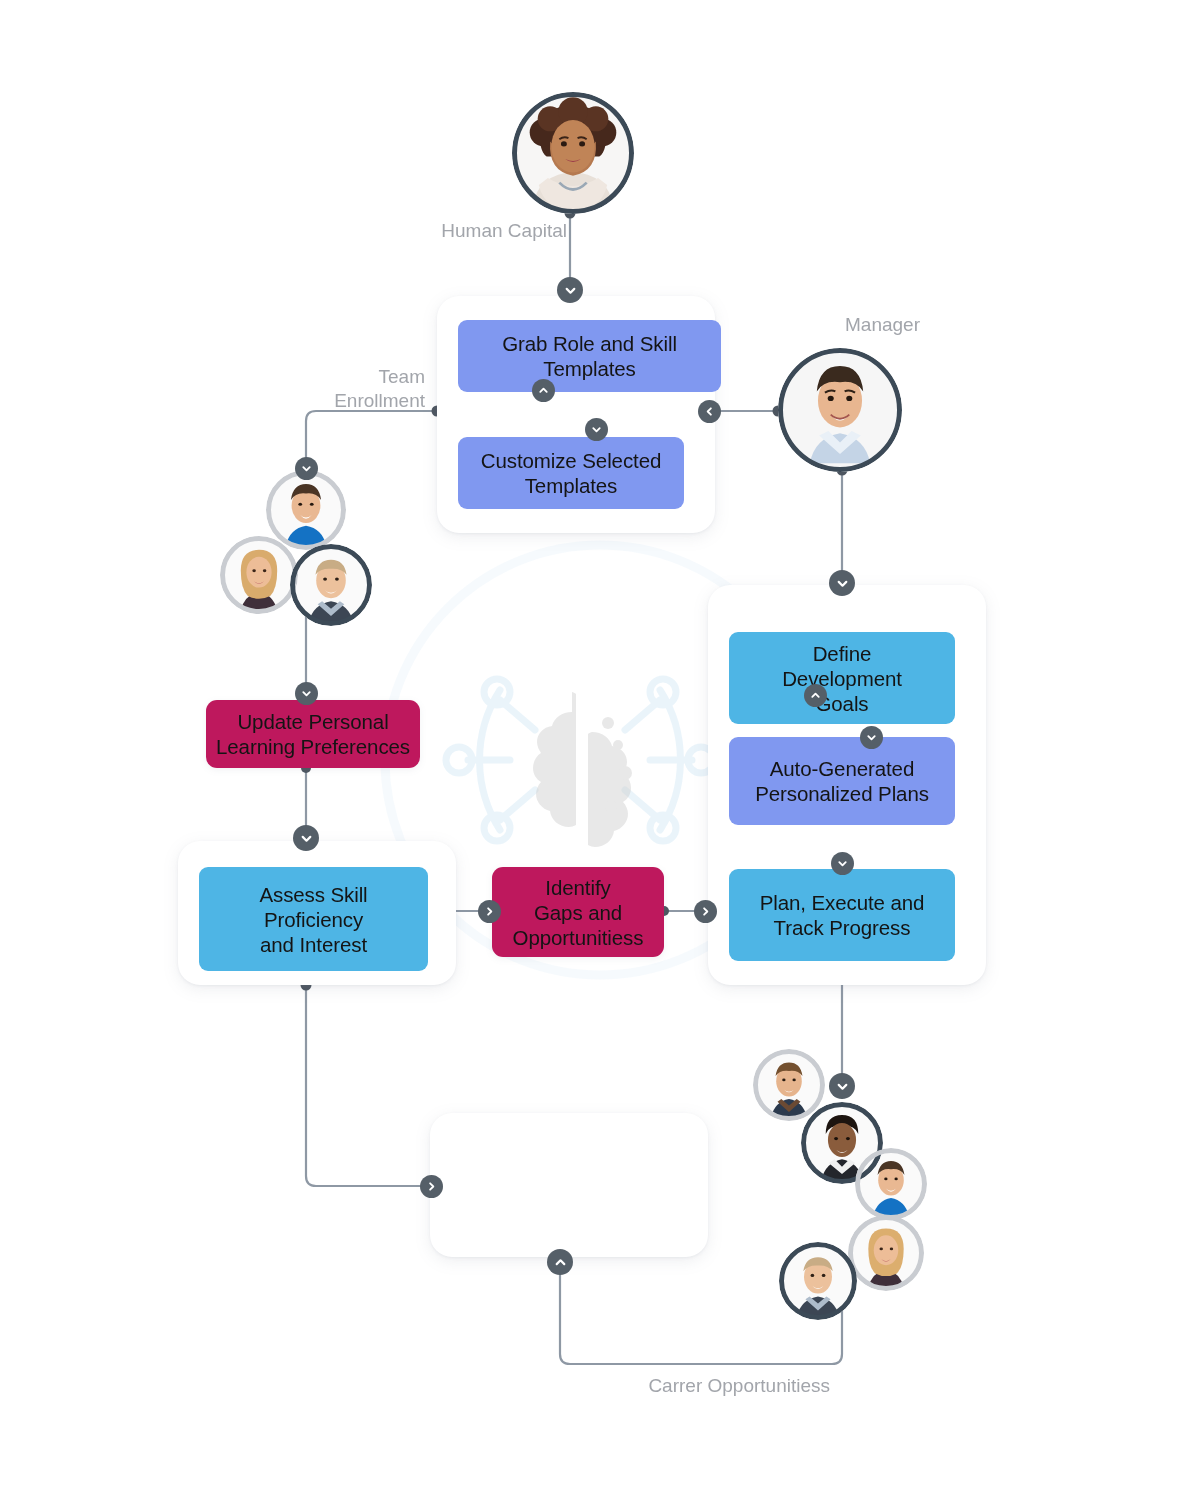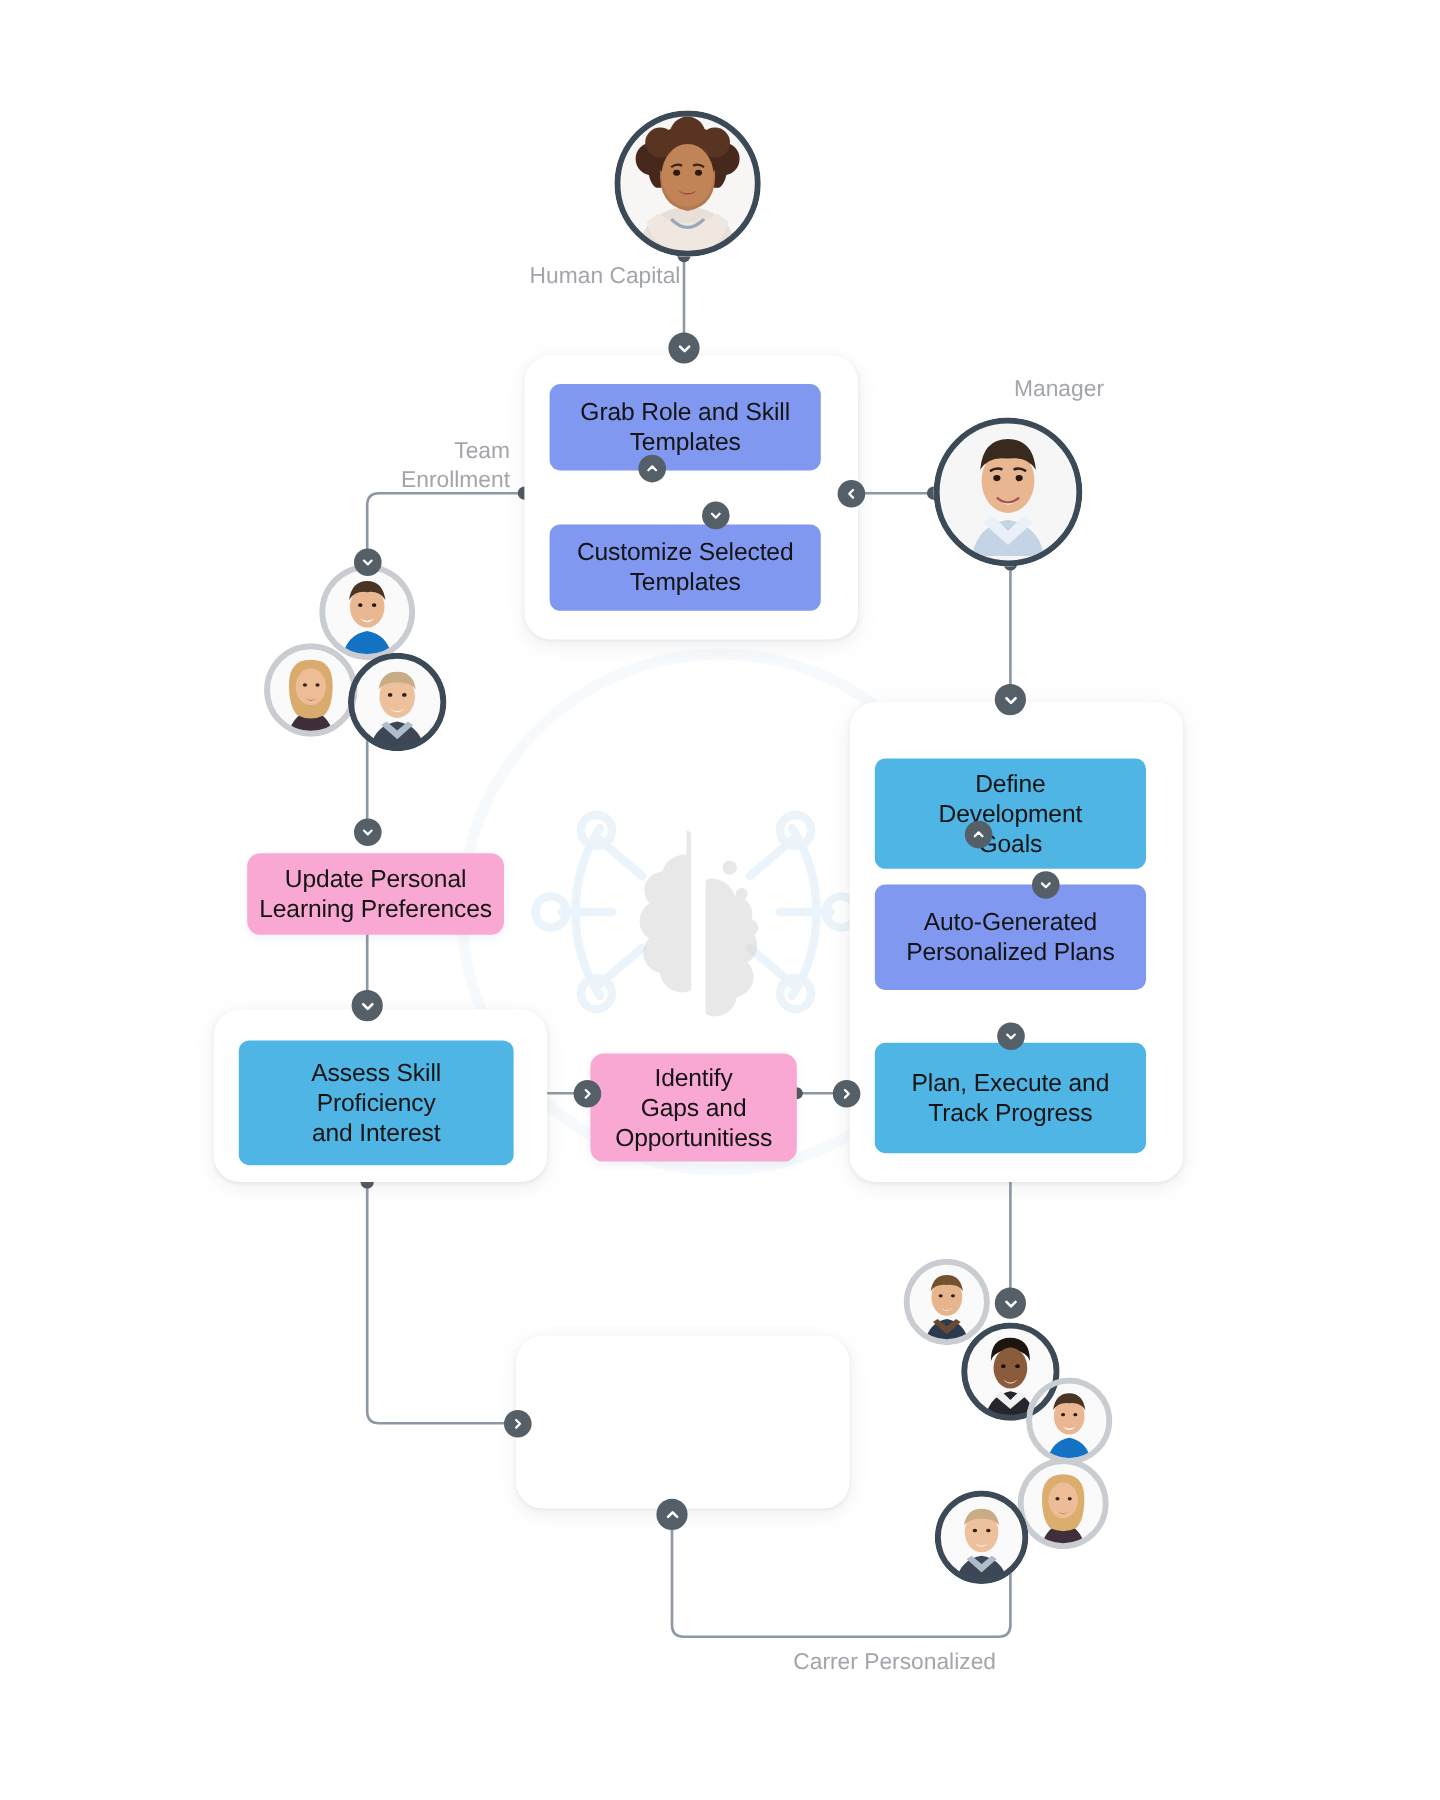--- a/index.html
+++ b/index.html
@@ -46,24 +46,23 @@
     font-size: 20.5px;
     line-height: 1.22;
     padding: 4px 10px;
     white-space: pre-line;
     letter-spacing: -0.1px;
   }
   .box.periwinkle { background: #8098f0; }
   .box.sky        { background: #4eb5e5; }
   .box.teal       { background: #0fc9d4; }
   .box.grey {
-    background: #f9a8d4;
+    background: #be185d;
     border-radius: 11px;
     box-shadow: 0 2px 7px rgba(120,130,150,0.10);
-    margin-top: 11px;
   }
 
   
   .caption {
     position: absolute;
     color: #a2a5ab;
     font-size: 19px;
     line-height: 1.26;
     white-space: pre-line;
   }
@@ -210,21 +209,21 @@
 
   <div class="layer" id="panels">
     <div class="panel" style="left:437px; top:296px; width:278px; height:237px;"></div>
     <div class="panel" style="left:708px; top:585px; width:278px; height:400px;"></div>
     <div class="panel" style="left:178px; top:841px; width:278px; height:144px;"></div>
     <div class="panel" style="left:430px; top:1113px; width:278px; height:144px;"></div>
   </div>
 
   <div class="layer" id="nodes">
 
-    <div class="box periwinkle" style="left:458px; top:320px; width:226px; height:72px;">Grab Role and Skill
+    <div class="box periwinkle" style="left:458px; top:320px; width:263px; height:72px;">Grab Role and Skill
 Templates</div>
 
     <div class="box periwinkle" style="left:458px; top:437px; width:226px; height:72px;">Customize Selected
 Templates</div>
 
     <div class="box sky" style="left:729px; top:605px; width:226px; height:92px;margin-top:27px;">Define
 Development
 Goals</div>
 
     <div class="box periwinkle" style="left:729px; top:737px; width:226px; height:88px;">Auto-Generated
@@ -418,21 +417,21 @@
 
   <div class="layer" id="labels">
     <div class="caption right" style="left:320px; top:219px; width:247px;">Human Capital</div>
 
     <div class="caption right" style="left:280px; top:365px; width:145px;">Team
 Enrollment</div>
 
     <div class="caption center" style="left:760px; top:313px; width:160px;">Manager</div>
 
 
-    <div class="caption center" style="left:580px; top:1374px; width:250px;">Carrer Personalized</div>
+    <div class="caption center" style="left:580px; top:1374px; width:250px;">Carrer Opportunitiess</div>
   </div>
 
   <div class="layer" id="markers">
 
     <div class="marker" style="left:557px; top:277px;">
       <svg viewBox="0 0 24 24">
           <path d="M5 9l7 7 7-7" stroke="#ffffff" stroke-width="4" fill="none" stroke-linecap="round" stroke-linejoin="round"></path>
         </svg>
     </div>
     <div class="marker small" style="left:532px; top:379px;">

